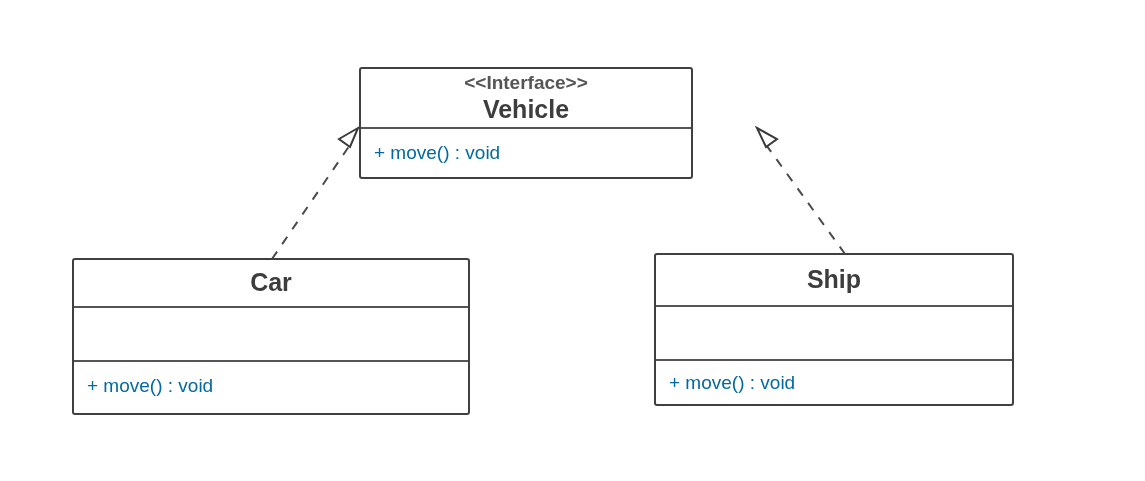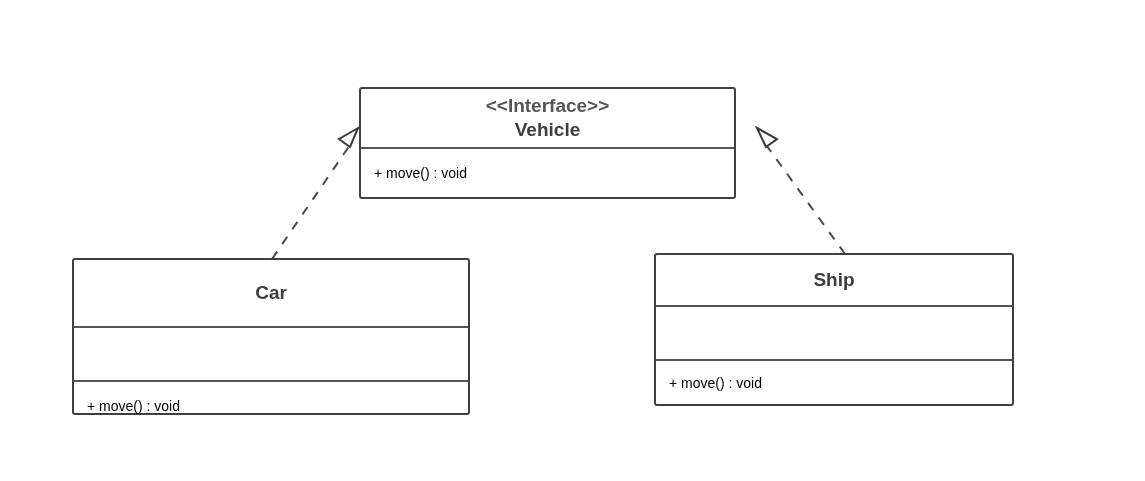--- a/index.html
+++ b/index.html
@@ -50,60 +50,59 @@
   }
   .stereotype {
     font-size: 19px;
     font-weight: bold;
     color: #555555;
     letter-spacing: 0px;
     line-height: 1.25;
     text-align: center;
   }
   .class-name {
-    font-size: 19px;
+    font-size: 25px;
     font-weight: bold;
     color: #3d3d3d;
     line-height: 1.25;
     text-align: center;
   }
   .member {
-    font-size: 14px;
-    color: #000000;
+    font-size: 19px;
+    color: #0369a1;
     padding-left: 13px;
     white-space: nowrap;
   }
   .empty-comp {
     
   }
 
   
   #class-vehicle {
     left: 359px;
     top: 67px;
-    width: 377px;
+    width: 334px;
     height: 112px;
-    margin-top: 20px;
   }
   #class-vehicle .header-comp {
     height: 60px;
   }
   #class-vehicle .ops-comp {
     height: 48px;
   }
 
   
   #class-car {
     left: 72px;
     top: 258px;
     width: 398px;
     height: 157px;
   }
   #class-car .header-comp {
-    height: 68px;
+    height: 48px;
   }
   #class-car .attrs-comp {
     height: 54px;
   }
   #class-car .ops-comp {
     height: 47px;
   }
 
   
   #class-ship {

